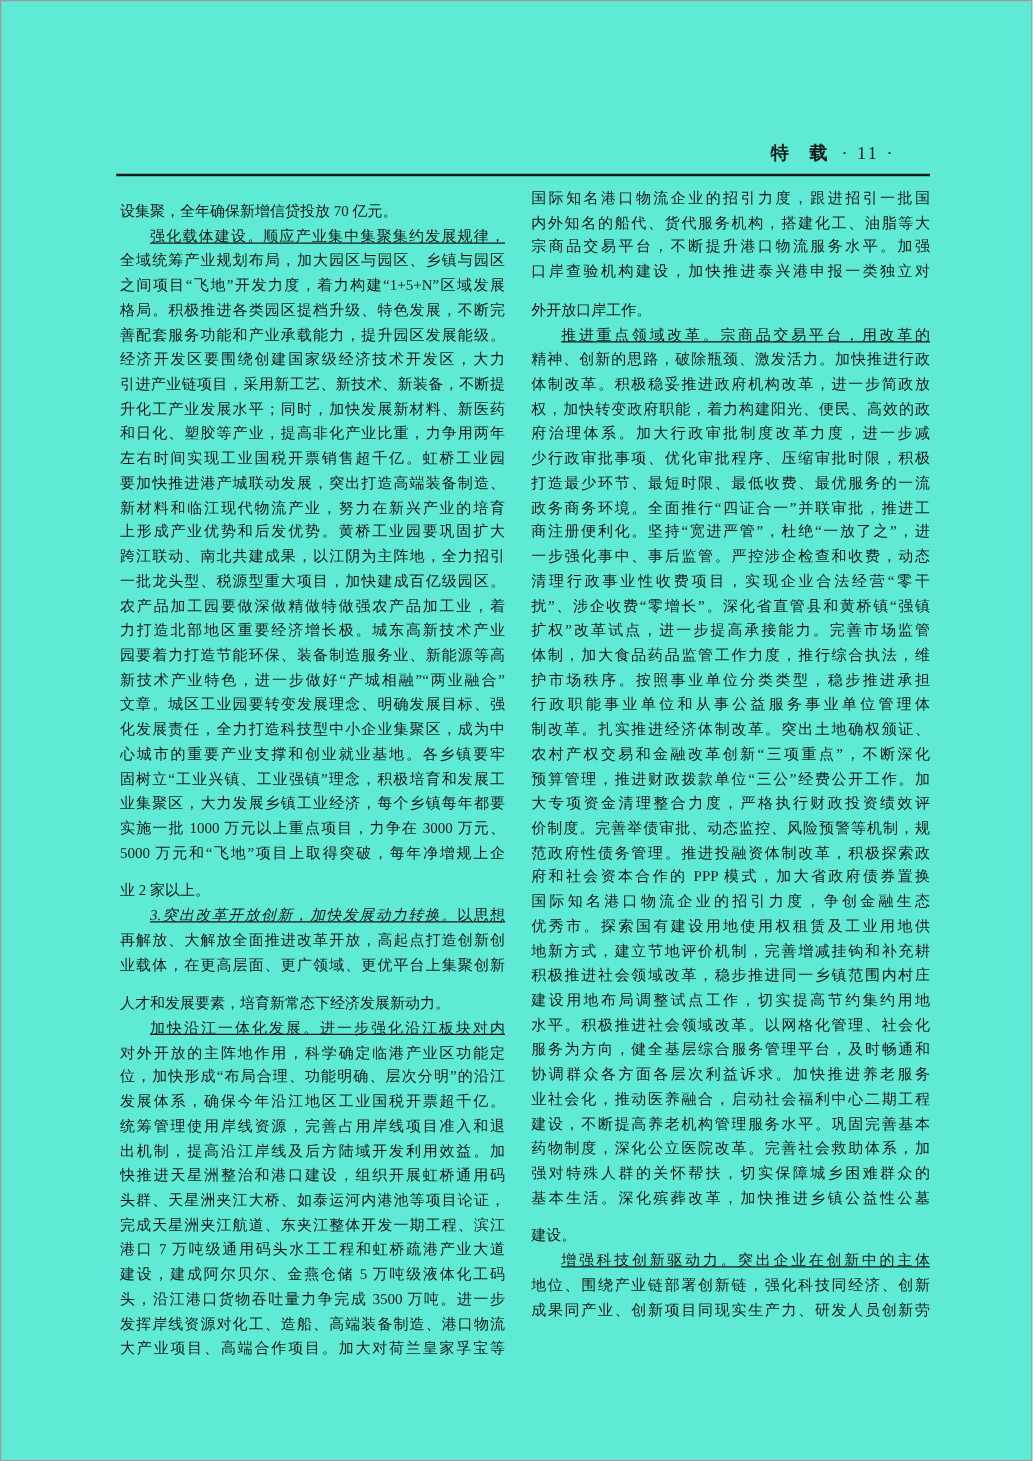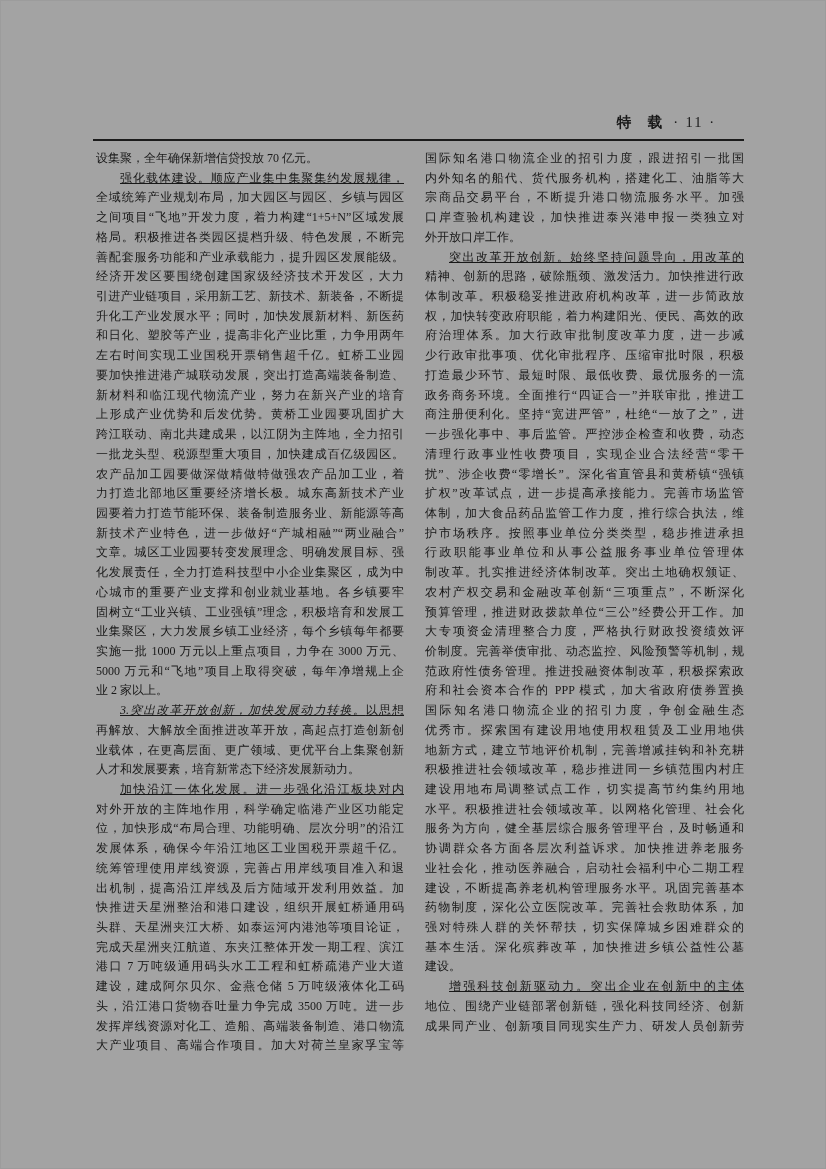--- a/index.html
+++ b/index.html
@@ -1,18 +1,18 @@
 <!DOCTYPE html>
 <html lang="zh"><head>
 <meta charset="utf-8">
 <style>
   html,body { margin:0; padding:0; background:#ffffff; }
   .page {
     position:relative; width:826px; height:1169px;
-    box-sizing:border-box; background:#a3a3a3;
+    box-sizing:border-box; background:#5eead4;
     border:1px solid #9c9c9c;
     font-family:"Liberation Serif", serif;
     color:#181818;
     overflow:hidden;
   }
   .header-row {
     position:absolute; top:112px; left:93px; width:622px;
     text-align:right; font-size:14.5px; white-space:nowrap;
   }
   .section-label { font-weight:bold; letter-spacing:1px; }
@@ -26,21 +26,21 @@
     display:flex; gap:21px;
   }
   .col-left  { width:308px; }
   .col-right { width:319px; }
   .line {
     font-size:12px; line-height:19.72px; height:19.72px;
     text-align:justify; text-align-last:justify;
     overflow:hidden; white-space:normal;
   }
   .line.ind { text-indent:24px;text-decoration:underline; }
-  .line.end { text-align-last:left; }
+  .line.end { text-align-last:left;margin-top:11px; }
   .kai { font-style:italic; }
 </style>
 </head>
 <body>
 
 <div class="page">
 
   <div class="header-row">
     <span class="section-label">特　载</span><span class="page-number">· 11 ·</span>
   </div>
@@ -95,21 +95,21 @@
         <div class="line">头，沿江港口货物吞吐量力争完成 3500 万吨。进一步</div>
         <div class="line">发挥岸线资源对化工、造船、高端装备制造、港口物流</div>
         <div class="line">大产业项目、高端合作项目。加大对荷兰皇家孚宝等</div>
       </div>
     <div class="col-right" id="col-right">
         <div class="line">国际知名港口物流企业的招引力度，跟进招引一批国</div>
         <div class="line">内外知名的船代、货代服务机构，搭建化工、油脂等大</div>
         <div class="line">宗商品交易平台，不断提升港口物流服务水平。加强</div>
         <div class="line">口岸查验机构建设，加快推进泰兴港申报一类独立对</div>
         <div class="line end">外开放口岸工作。</div>
-        <div class="line ind">突出改革开放创新。始终坚持问题导向，用改革的</div>
+        <div class="line ind">推进重点领域改革。宗商品交易平台，用改革的</div>
         <div class="line">精神、创新的思路，破除瓶颈、激发活力。加快推进行政</div>
         <div class="line">体制改革。积极稳妥推进政府机构改革，进一步简政放</div>
         <div class="line">权，加快转变政府职能，着力构建阳光、便民、高效的政</div>
         <div class="line">府治理体系。加大行政审批制度改革力度，进一步减</div>
         <div class="line">少行政审批事项、优化审批程序、压缩审批时限，积极</div>
         <div class="line">打造最少环节、最短时限、最低收费、最优服务的一流</div>
         <div class="line">政务商务环境。全面推行“四证合一”并联审批，推进工</div>
         <div class="line">商注册便利化。坚持“宽进严管”，杜绝“一放了之”，进</div>
         <div class="line">一步强化事中、事后监管。严控涉企检查和收费，动态</div>
         <div class="line">清理行政事业性收费项目，实现企业合法经营“零干</div>

